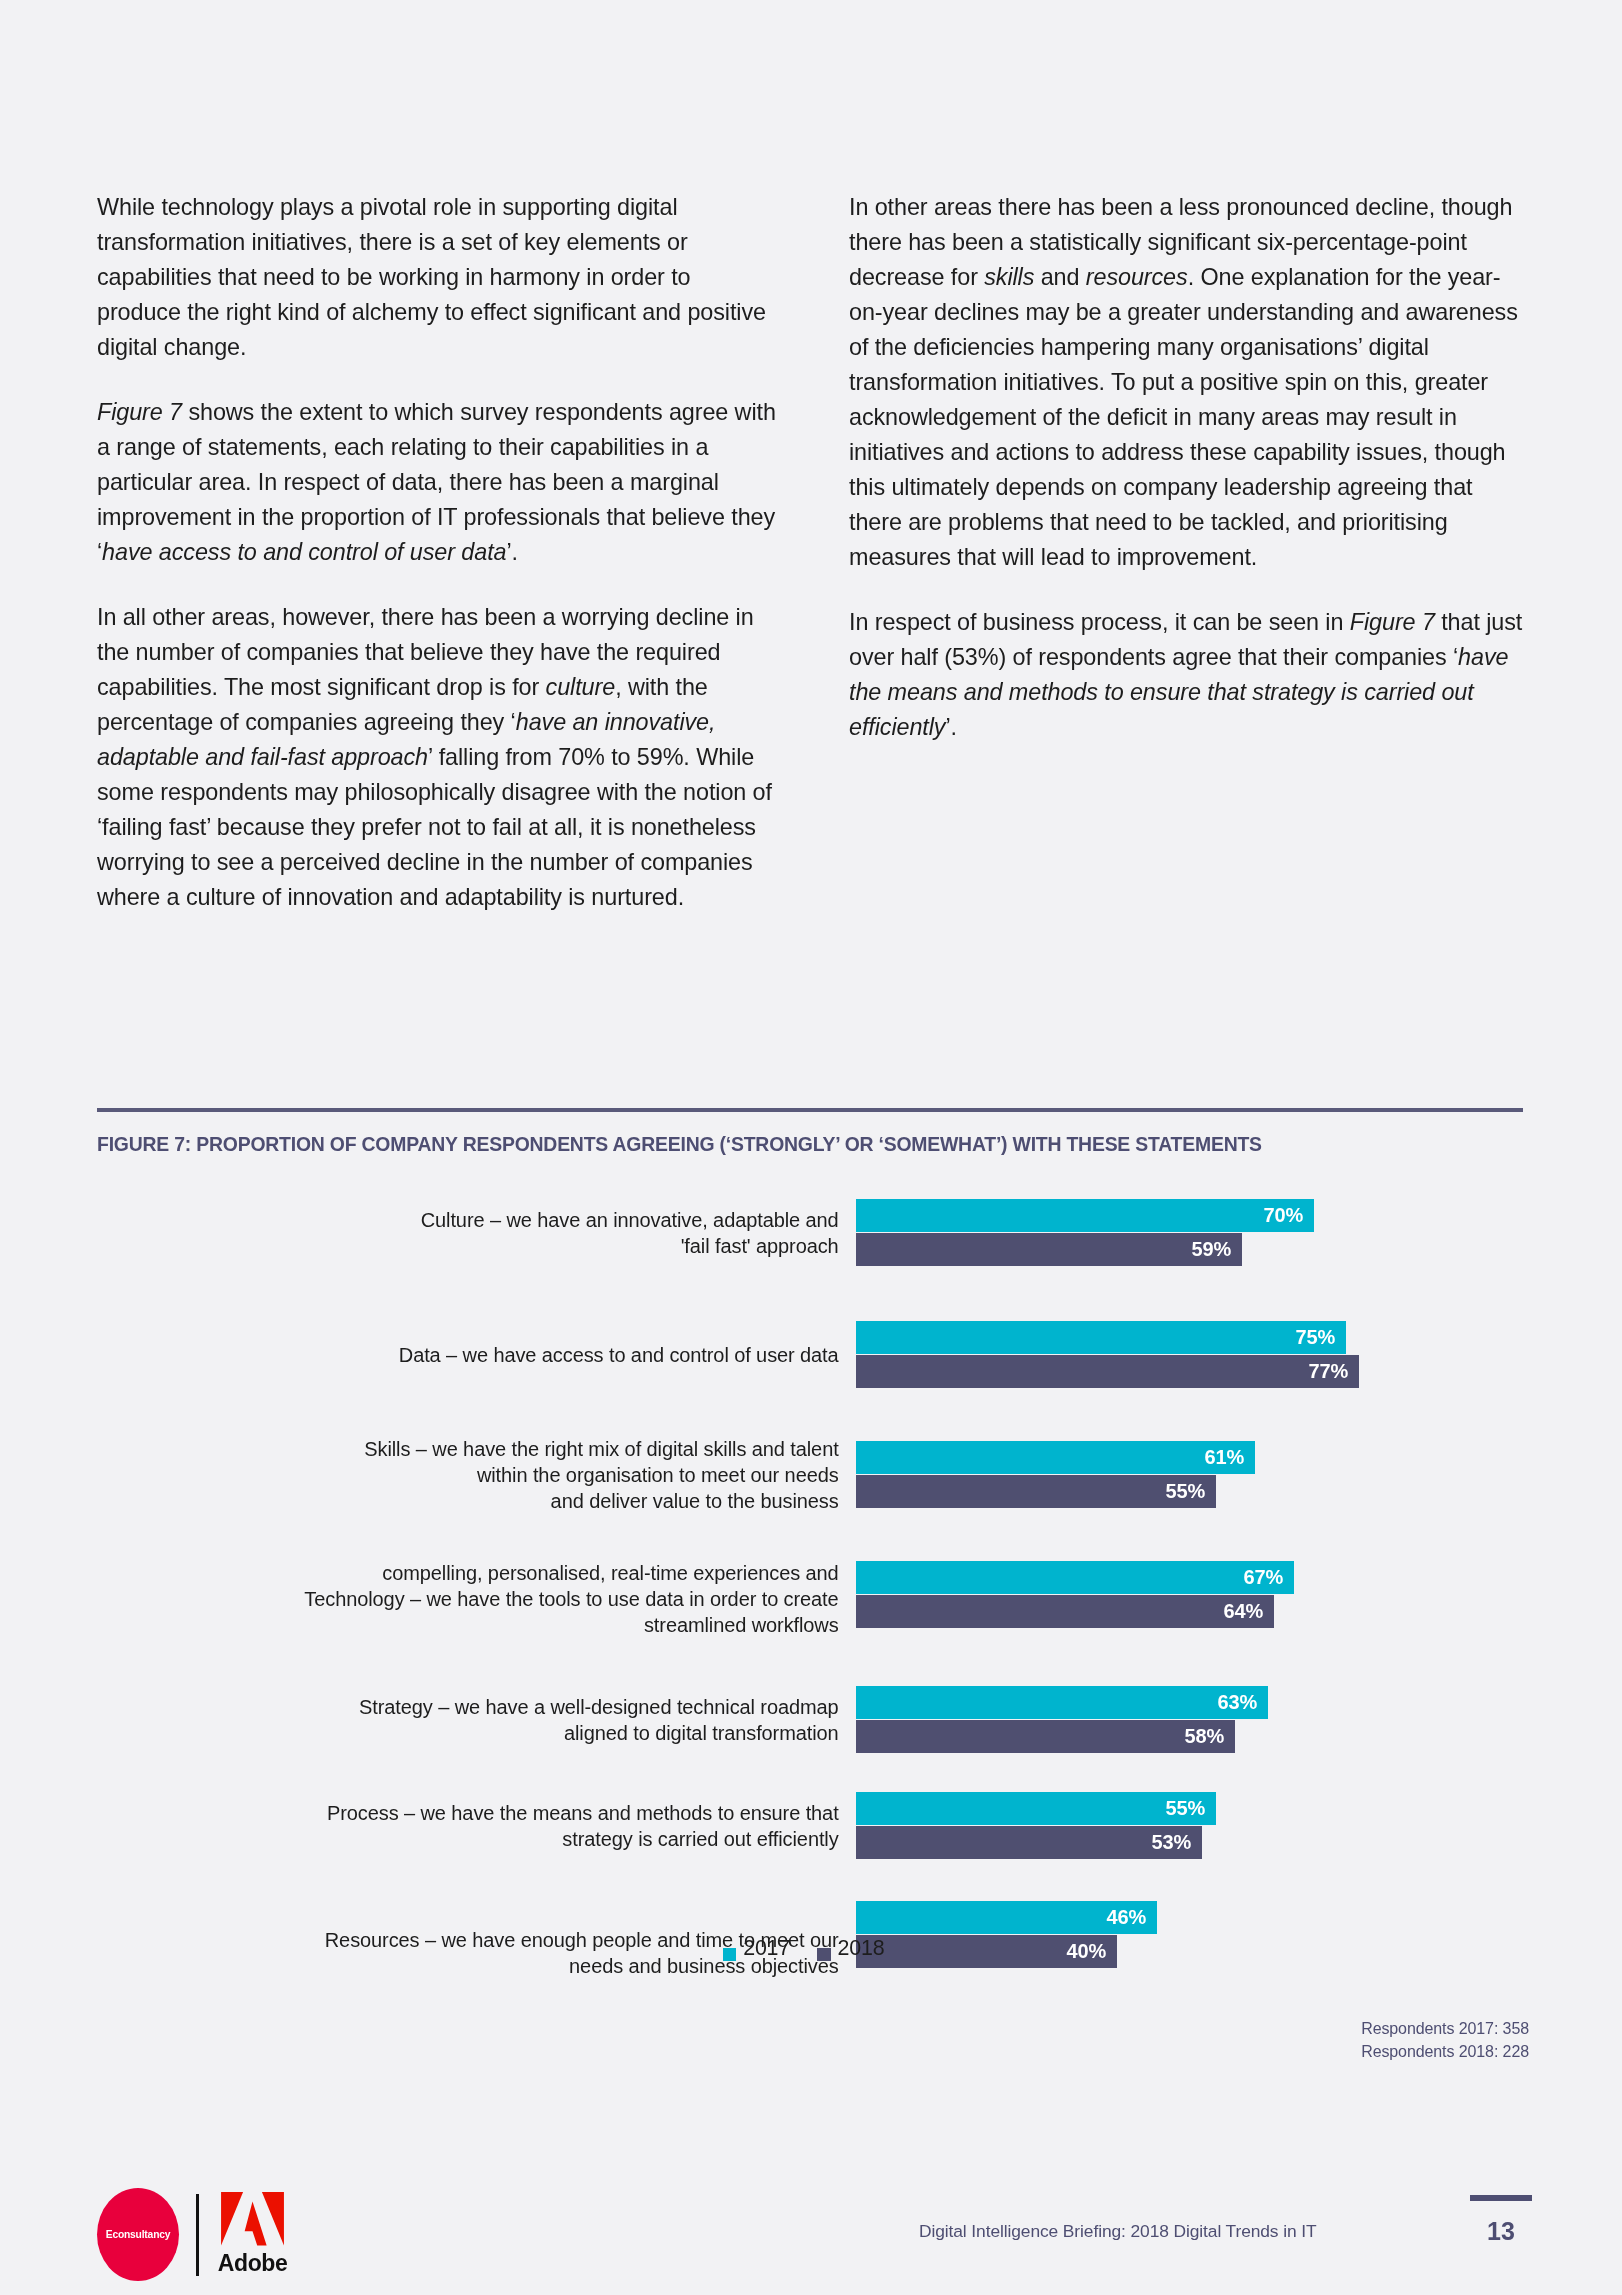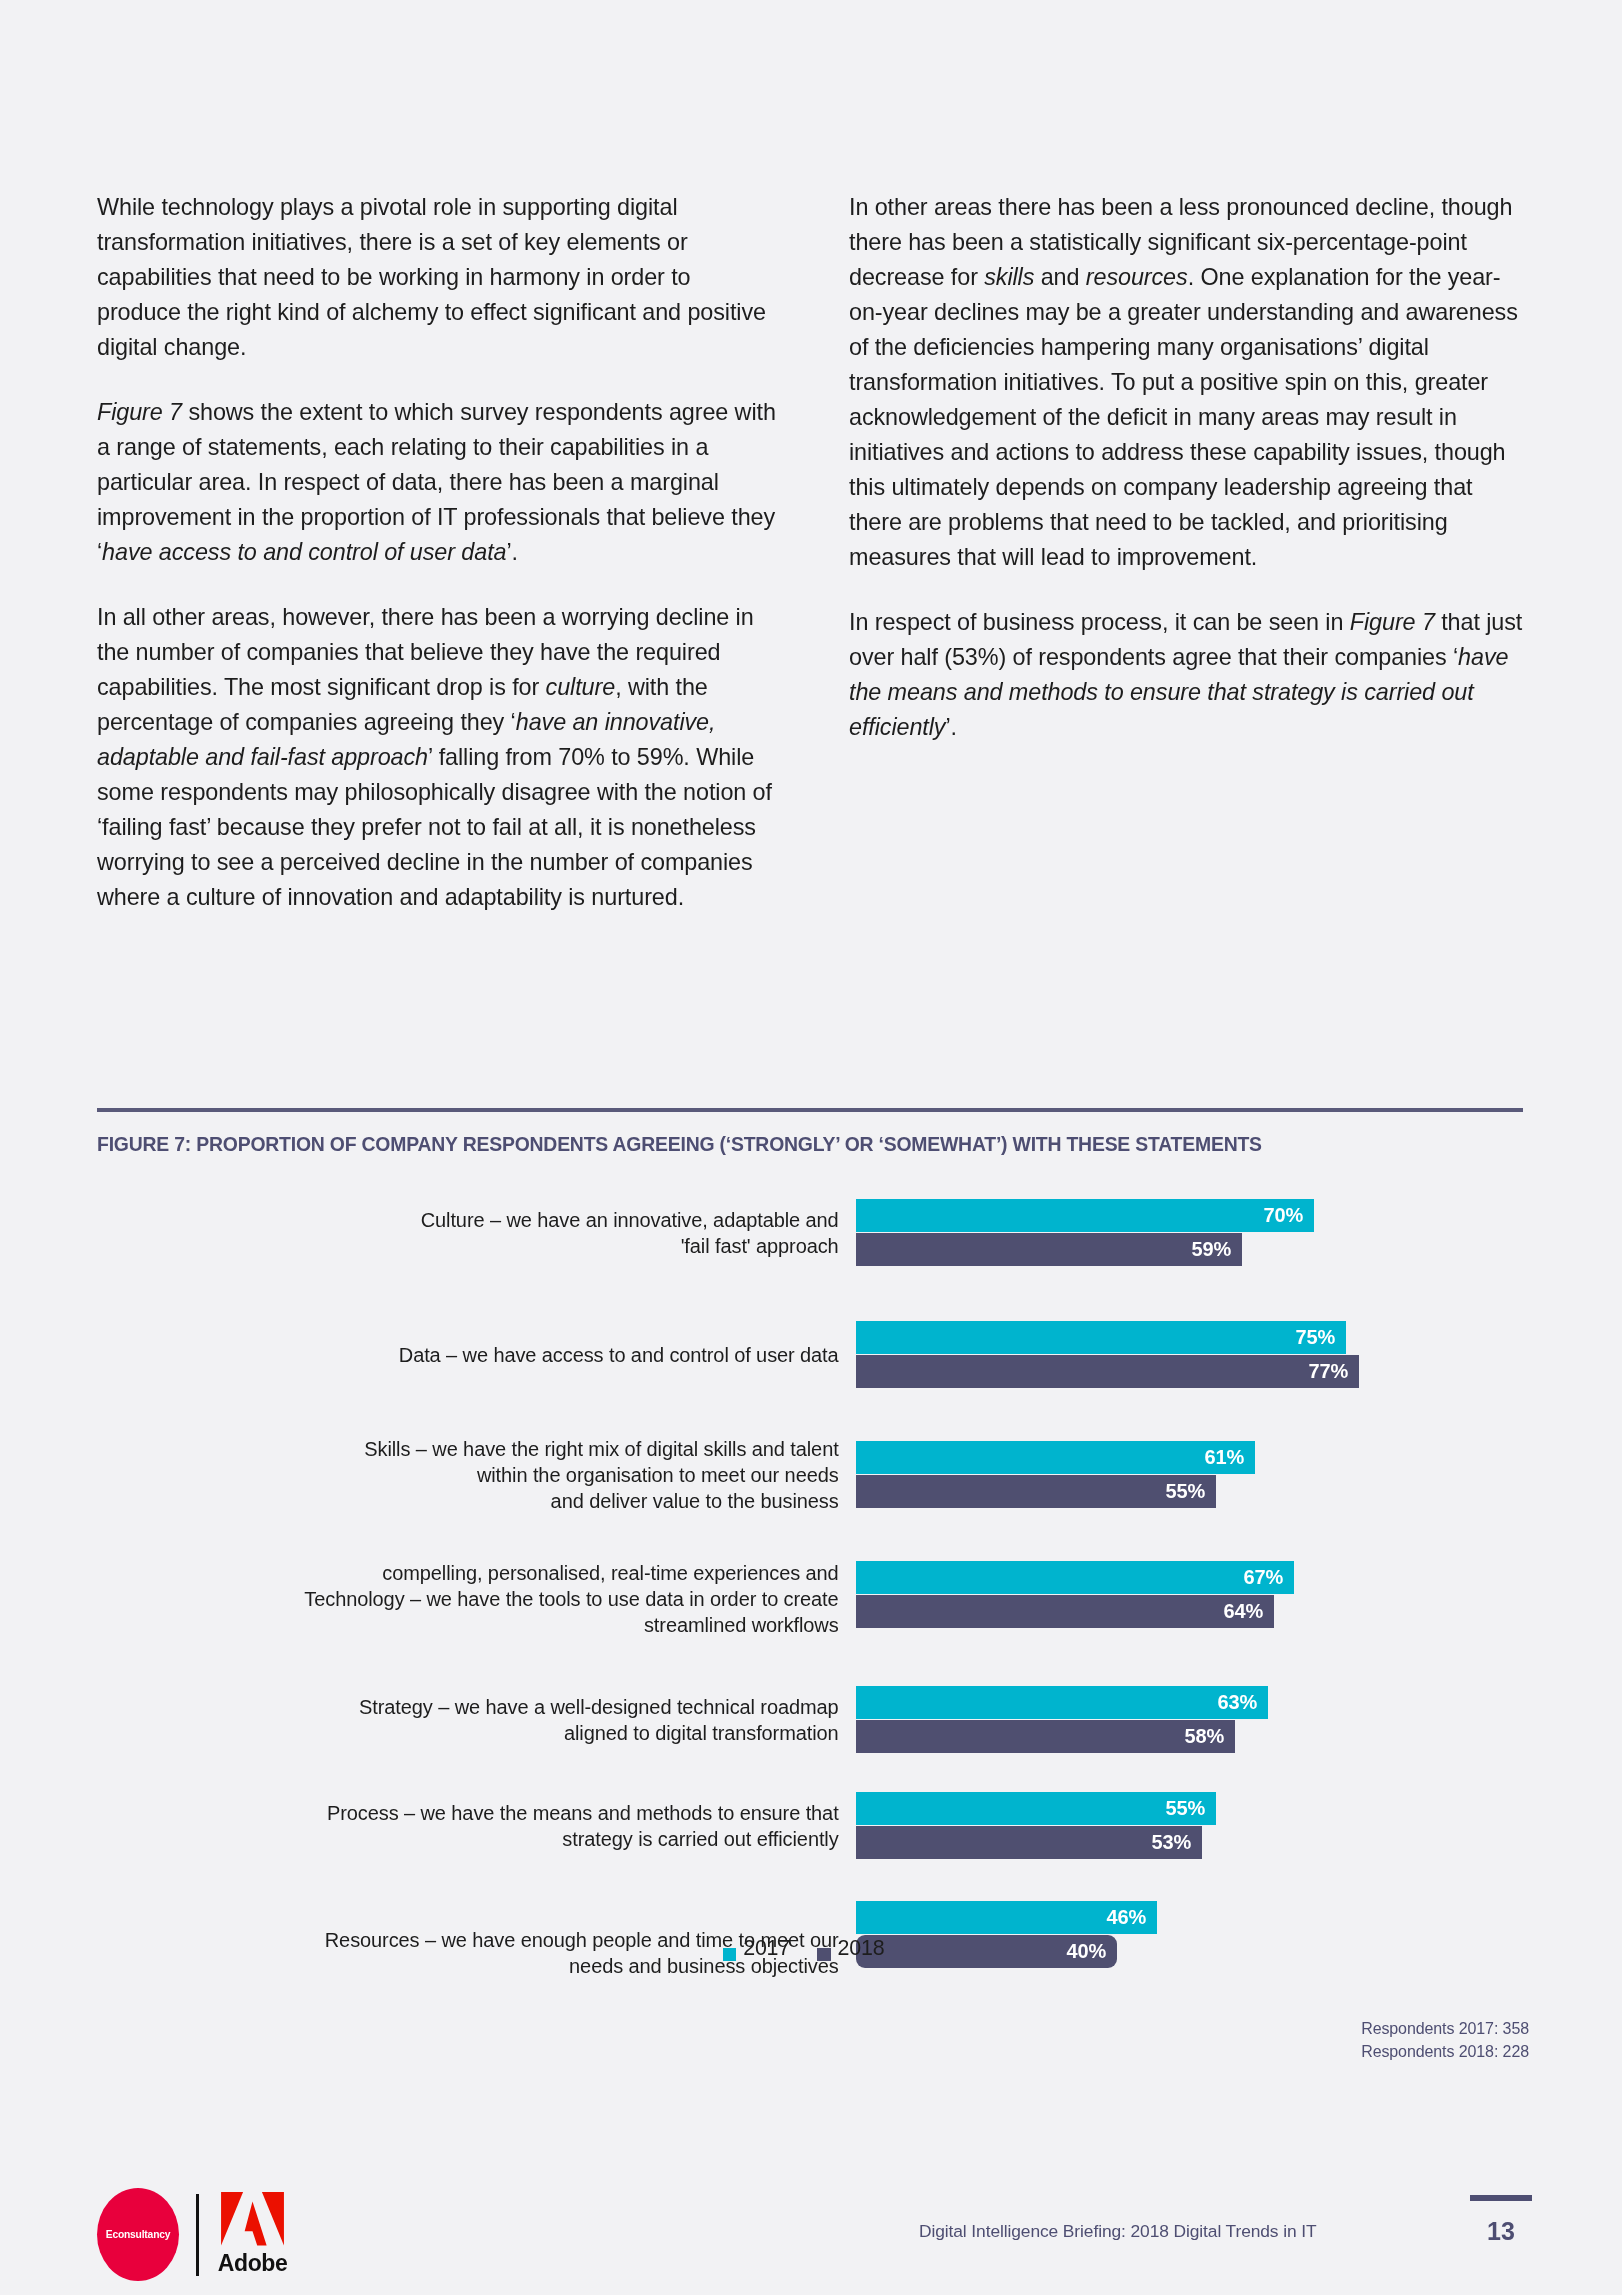--- a/index.html
+++ b/index.html
@@ -335,21 +335,21 @@
       </div>
       <div class="row" style="top: 705px; height: 89px; align-items: flex-end;">
         <div class="row-label">
           <div>Resources – we have enough people and time to meet our</div>
           <div>needs and business objectives</div>
         </div>
         <div class="bars" style="height: 67px; margin-top: 10.7px; margin-bottom: 10.7px;">
           <div class="bar bar-2017" style="width: 301px;">
             <span class="bar-value">46%</span>
           </div>
-          <div class="bar bar-2018" style="width: 261px; border-radius: 9px;">
+          <div class="bar bar-2018" style="width: 261px;">
             <span class="bar-value">40%</span>
           </div>
         </div>
       </div>
     </div>
 
   <div class="legend">
     <div class="legend-item">
       <span class="legend-swatch" id="sw2017" style="background: rgb(0, 180, 206);"></span>
       <span class="legend-label">2017</span>

